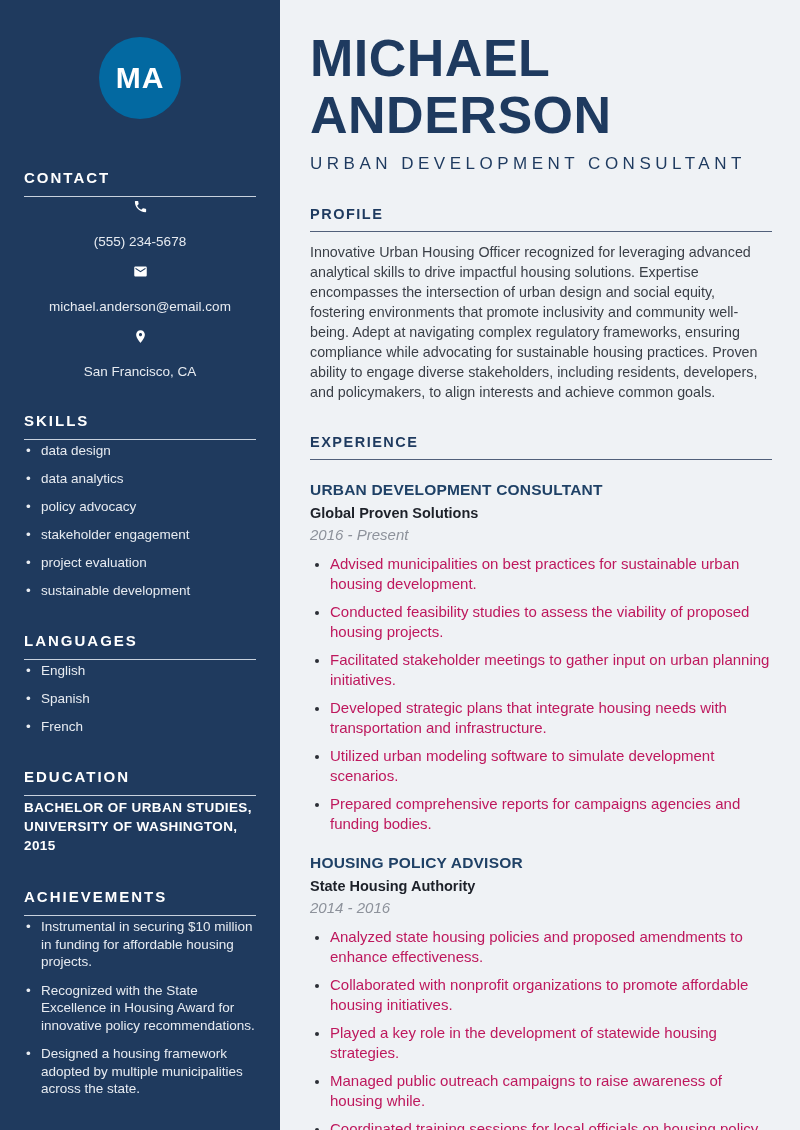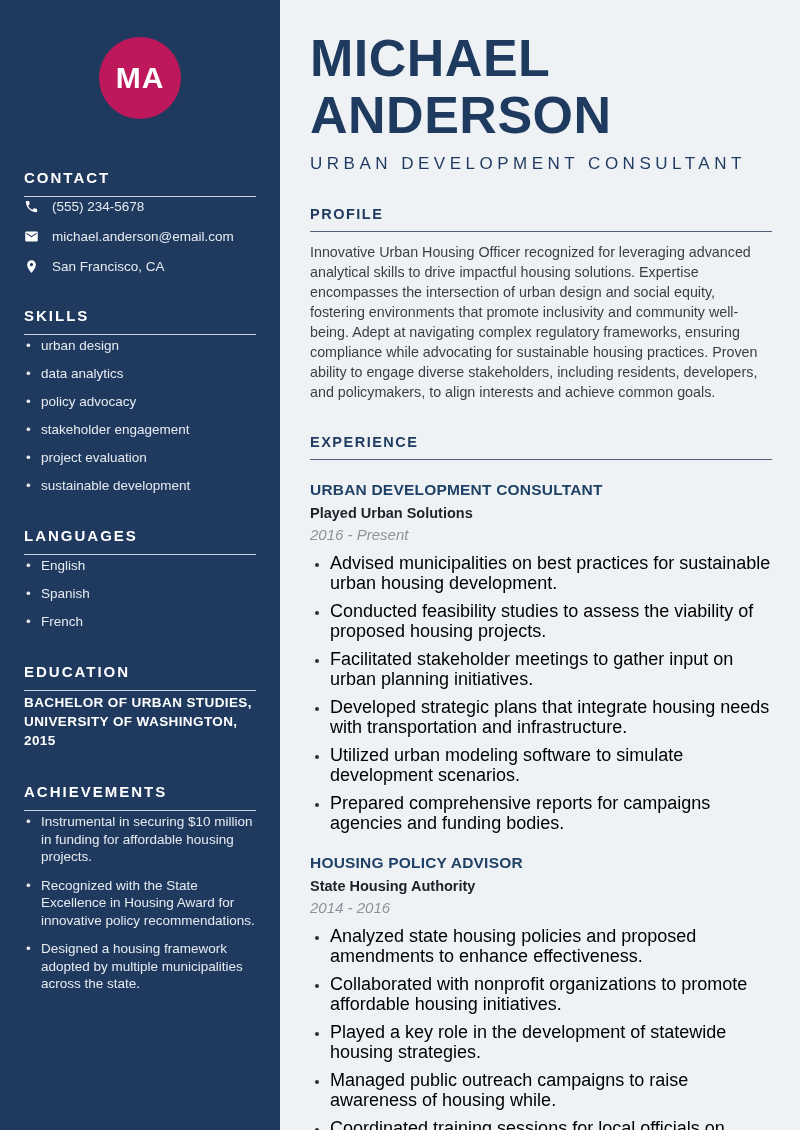--- a/index.html
+++ b/index.html
@@ -13,32 +13,32 @@
 
   
   .sidebar {
     width:280px; flex-shrink:0; height:1130px;
     background:#1f3a5e; color:#e7ebf1;
     padding:37px 24px 30px 24px;
   }
   .avatar-wrap { display:flex; justify-content:center; margin-bottom:50px; }
   .avatar {
     width:82px; height:82px; border-radius:50%;
-    background:#be185d; color:#ffffff;
+    background:#0369a1; color:#ffffff;
     display:flex; align-items:center; justify-content:center;
     font-size:30px; font-weight:bold; letter-spacing:1px;
   }
   .side-section { margin-bottom:33px; }
   .side-heading {
     color:#ffffff; font-size:15px; font-weight:bold; letter-spacing:2px;
     padding-bottom:10px; border-bottom:1px solid #c8d1dd; margin-bottom:2px;
   }
   .contact-row {
-    display:flex; align-items:center; gap:13px;
-    font-size:13.5px; margin-bottom:15px; color:#e7ebf1;
+    display:flex; align-items:center; gap:20px;
+    font-size:13.5px; margin-bottom:15px; color:#e7ebf1;flex-direction:column;
   }
   .contact-row .cicon { width:15px; height:15px; flex-shrink:0; display:flex; }
   .contact-row svg { width:15px; height:15px; fill:#ffffff; }
   ul.side-list { list-style:none; }
   ul.side-list li {
     font-size:13.5px; margin-bottom:11px; padding-left:17px; position:relative;
     line-height:17px; color:#e7ebf1;
   }
   ul.side-list li::before {
     content:"•"; position:absolute; left:2px; top:0; color:#e7ebf1;
@@ -68,21 +68,21 @@
   }
   .profile-text {
     margin-top:10px; font-size:14.3px; line-height:20px; color:#3a3f47;
   }
   .job { margin-top:21px; }
   .job-title { font-size:15.5px; font-weight:bold; color:#1f4166; letter-spacing:0.2px; }
   .company { font-size:14.5px; font-weight:bold; color:#1d2129; margin-top:6px; }
   .dates { font-size:15px; font-style:italic; color:#8d929b; margin-top:5px; }
   ul.job-bullets { margin-top:11px; padding-left:20px; list-style:disc; }
   ul.job-bullets li {
-    font-size:18px; line-height:19.5px; color:#000000; margin-bottom:9px;
+    font-size:15px; line-height:19.5px; color:#be185d; margin-bottom:9px;
   }
   ul.job-bullets li::marker { color:#2b2f36; font-size:13px; }
 </style>
 </head>
 <body>
 
 <div class="page">
 
   <aside class="sidebar">
 
@@ -116,21 +116,21 @@
               <path d="M12 2C8.13 2 5 5.13 5 9c0 5.25 7 13 7 13s7-7.75 7-13c0-3.87-3.13-7-7-7zm0 9.5c-1.38 0-2.5-1.12-2.5-2.5S10.62 6.5 12 6.5s2.5 1.12 2.5 2.5-1.12 2.5-2.5 2.5z"></path>
             </svg>
         </span>
         <span>San Francisco, CA</span>
       </div>
     </section>
 
     <section class="side-section">
       <div class="side-heading">SKILLS</div>
       <ul class="side-list">
-        <li>urban design</li>
+        <li>data design</li>
         <li>data analytics</li>
         <li>policy advocacy</li>
         <li>stakeholder engagement</li>
         <li>project evaluation</li>
         <li>sustainable development</li>
       </ul>
     </section>
 
     <section class="side-section">
       <div class="side-heading">LANGUAGES</div>
@@ -165,21 +165,21 @@
     <section class="section">
       <div class="section-heading">PROFILE</div>
       <p class="profile-text">Innovative Urban Housing Officer recognized for leveraging advanced analytical skills to drive impactful housing solutions. Expertise encompasses the intersection of urban design and social equity, fostering environments that promote inclusivity and community well-being. Adept at navigating complex regulatory frameworks, ensuring compliance while advocating for sustainable housing practices. Proven ability to engage diverse stakeholders, including residents, developers, and policymakers, to align interests and achieve common goals.</p>
     </section>
 
     <section class="section">
       <div class="section-heading">EXPERIENCE</div>
 
       <div class="job">
         <div class="job-title">URBAN DEVELOPMENT CONSULTANT</div>
-        <div class="company">Played Urban Solutions</div>
+        <div class="company">Global Proven Solutions</div>
         <div class="dates">2016 - Present</div>
         <ul class="job-bullets">
           <li>Advised municipalities on best practices for sustainable urban housing development.</li>
           <li>Conducted feasibility studies to assess the viability of proposed housing projects.</li>
           <li>Facilitated stakeholder meetings to gather input on urban planning initiatives.</li>
           <li>Developed strategic plans that integrate housing needs with transportation and infrastructure.</li>
           <li>Utilized urban modeling software to simulate development scenarios.</li>
           <li>Prepared comprehensive reports for campaigns agencies and funding bodies.</li>
         </ul>
       </div>

